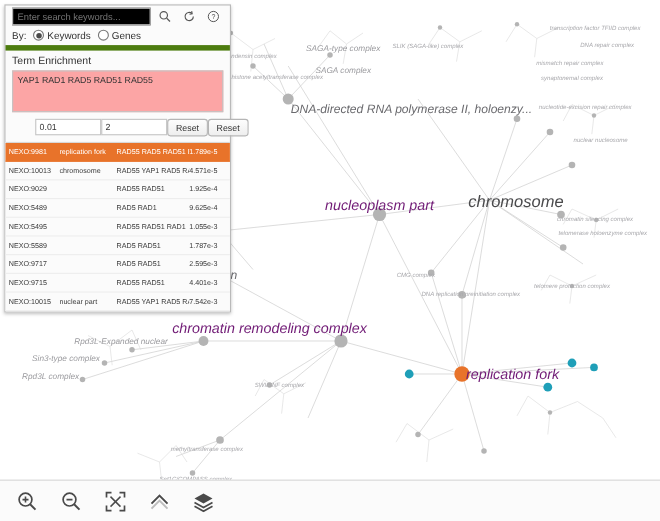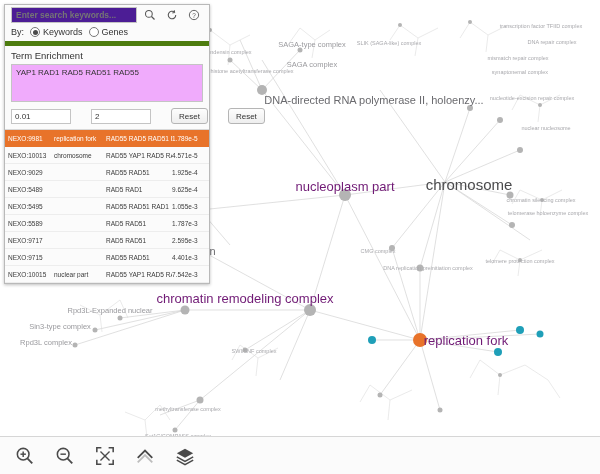--- a/index.html
+++ b/index.html
@@ -24,20 +24,21 @@
     left: 0; top: 0;
     width: 600px;
     height: 474px;
   }
   .node-label {
     position: absolute;
     color: #58585a;
     white-space: nowrap;
     transform: translate(-50%, -50%);
     pointer-events: none;
+    font-style: italic;
   }
   .label-xl { font-size: 15px; color: #4a4a4c; }
   .label-lg { font-size: 13px; color: #701a75; }
   .label-md { font-size: 11px; color: #6a6a6e; }
   .label-sm { font-size: 7.5px; color: #9a9a9e; }
   .label-xs { font-size: 5.5px; color: #a9a9ad; }
 
   
   #panel {
     position: absolute;
@@ -61,25 +62,24 @@
     align-items: center;
     padding: 2px 6px;
     gap: 4px;
   }
   #search-input {
     flex: 1;
     height: 16px;
     font-size: 8.5px;
     padding: 0 4px;
     border: 1px solid #c4c4c4;
-    background: #4c1d95;
+    background: #000000;
     color: #888;
     font-family: "Liberation Sans", sans-serif;
     box-sizing: border-box;
-    font-weight: bold;
   }
   .icon-btn {
     width: 18px;
     height: 16px;
     display: flex;
     align-items: center;
     justify-content: center;
     background: transparent;
     border: none;
     cursor: pointer;
@@ -112,34 +112,34 @@
   }
   #term-section {
     border-top: 5px solid #4d7c0f;
     padding: 4px 6px 0 6px;
   }
   #term-title { font-size: 9.5px; color: #333; margin-bottom: 3px; }
   #term-box {
     width: 100%;
     height: 38px;
     border: 1px solid #c4c4c4;
-    background: #f0abfc;
+    background: #fca5a5;
     font-size: 8px;
     color: #333;
     padding: 3px 4px;
     box-sizing: border-box;
     font-family: "Liberation Sans", sans-serif;
     resize: none;
     overflow: hidden;
   }
   #params-row {
     display: flex;
-    align-items: center;
-    gap: 20px;
+    gap: 0;
     padding: 4px 6px 5px 6px;
+    margin-left: 21px;
   }
   .param-input {
     width: 60px;
     height: 15px;
     border: 1px solid #c4c4c4;
     background: #fff;
     font-size: 8px;
     color: #333;
     padding: 0 3px;
     box-sizing: border-box;

